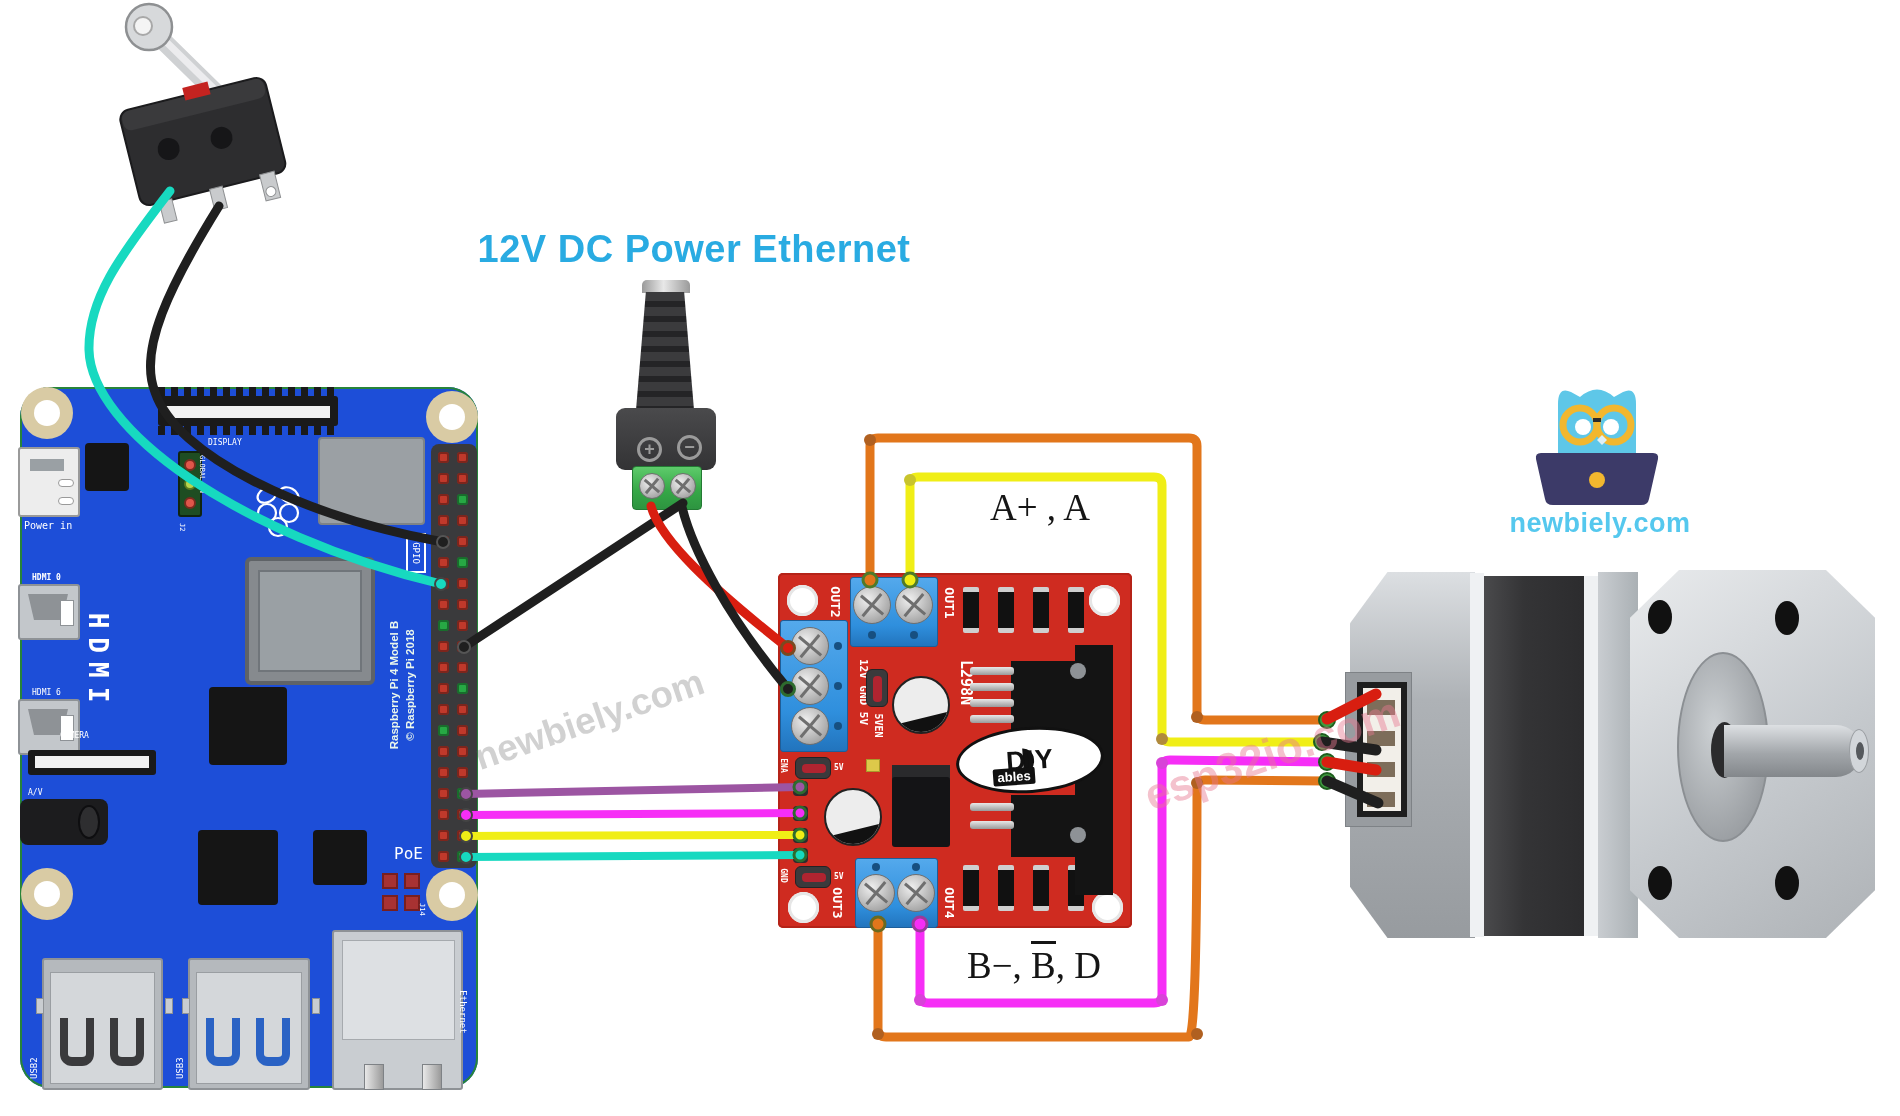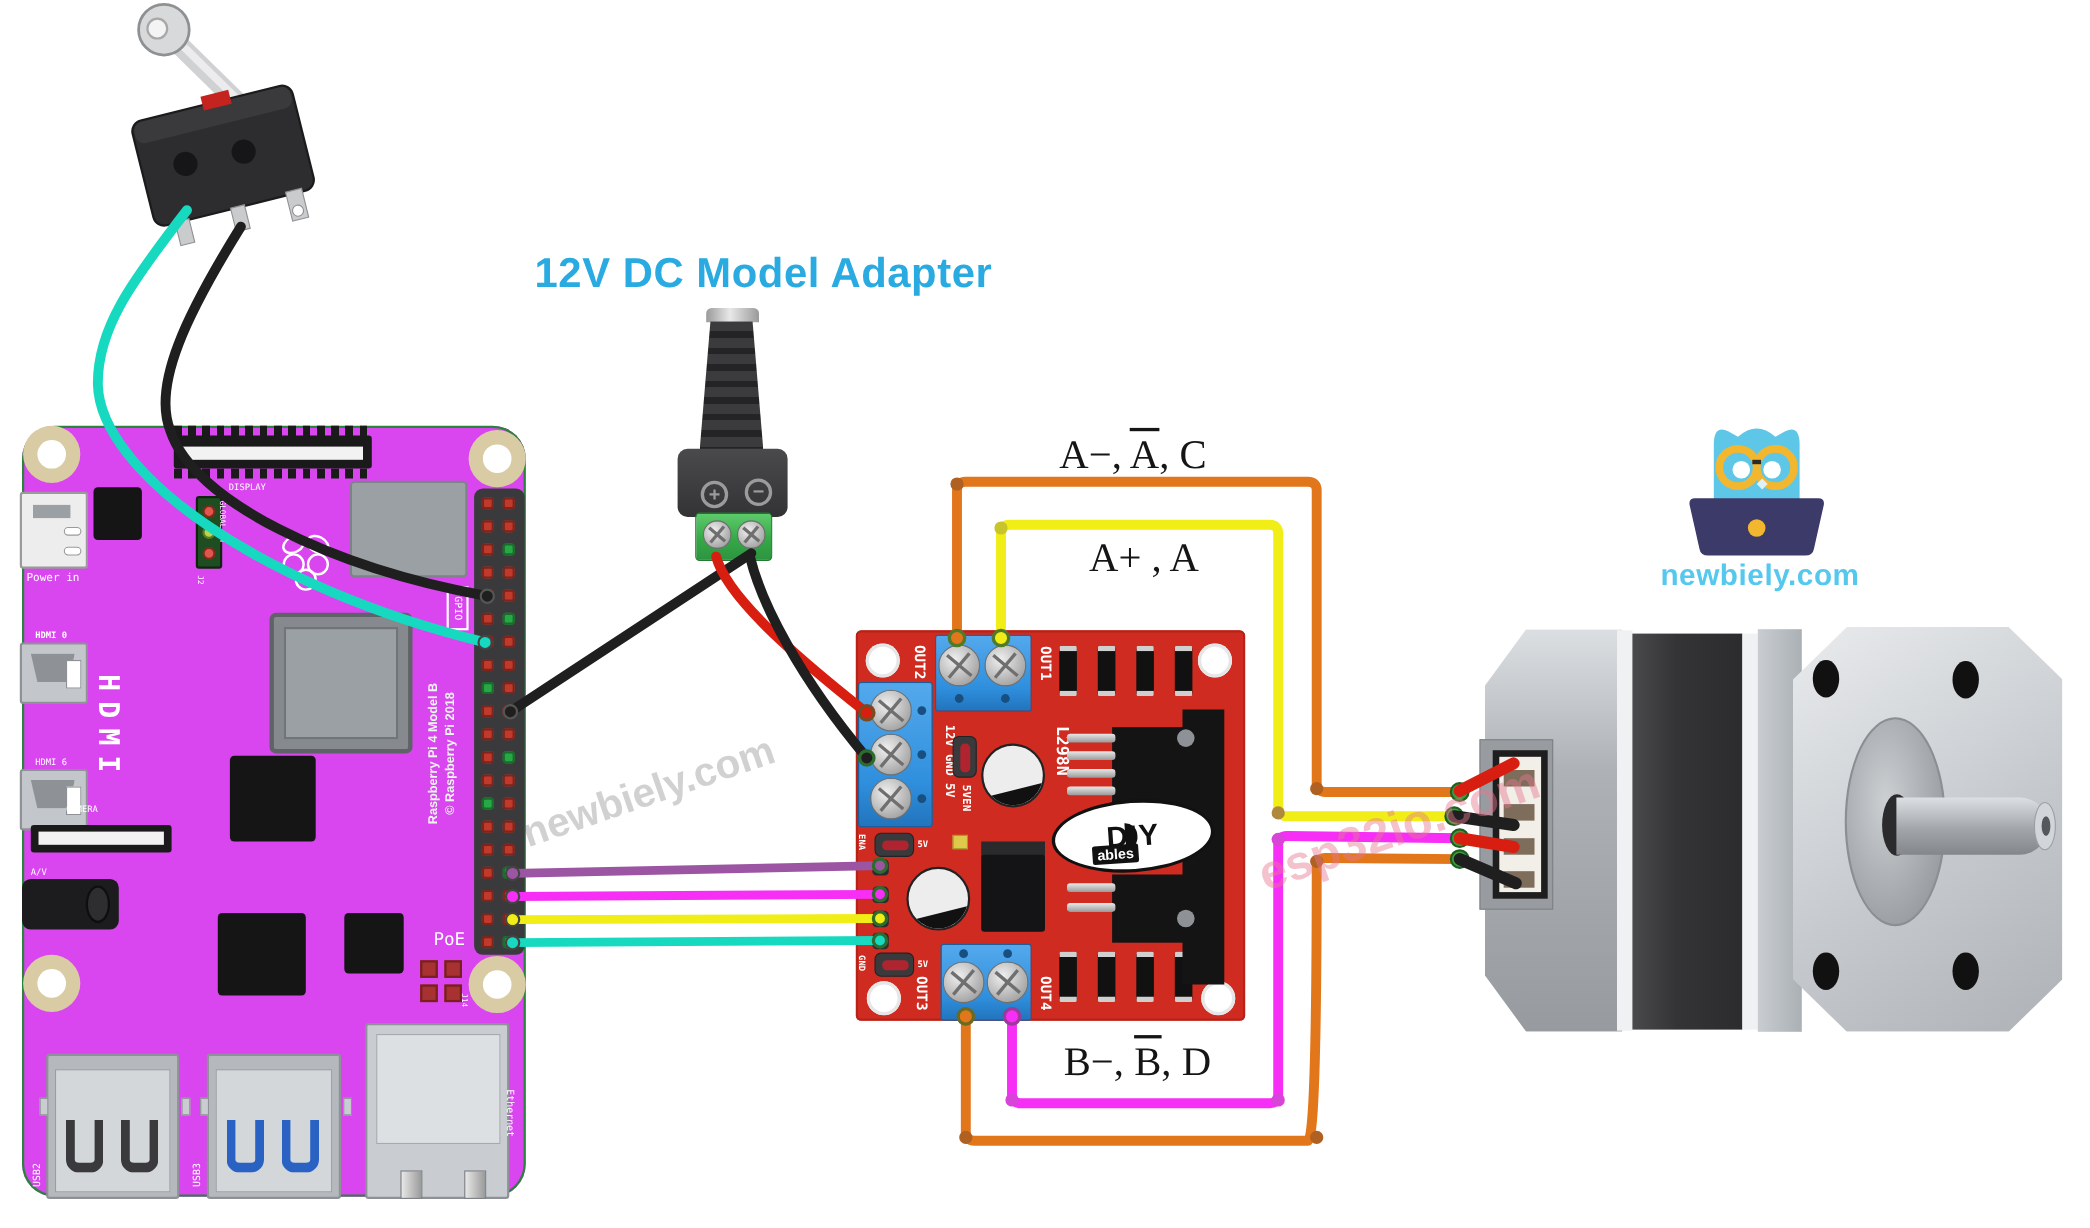--- a/index.html
+++ b/index.html
@@ -1,21 +1,21 @@
 <!DOCTYPE html>
 <html><head>
 <meta charset="utf-8">
 <style>
   html,body{margin:0;padding:0;background:#fff;}
   #stage{position:relative;width:1900px;height:1116px;overflow:hidden;background:#fff;
          font-family:"Liberation Sans",sans-serif;}
   #stage *{position:absolute;box-sizing:border-box;}
 
   
-  .pi{left:20px;top:387px;width:458px;height:701px;background:#d946ef;border-radius:30px;
+  .pi{left:20px;top:387px;width:458px;height:701px;background:#1d4ed8;border-radius:30px;
       box-shadow:inset 0 0 0 2px #27843a;}
   .pihole{width:52px;height:52px;border-radius:50%;background:#d9cba4;}
   .pihole::after{content:"";position:absolute;left:13px;top:13px;width:26px;height:26px;border-radius:50%;background:#fff;}
   .chip{background:#151515;border-radius:4px;}
   .graychip{background:#9ba0a4;border:2px solid #7e8387;border-radius:4px;}
   .soc{background:#868a8e;border:4px solid #5f6367;border-radius:6px;}
   .soc::after{content:"";position:absolute;left:9px;top:9px;right:9px;bottom:9px;background:#9aa0a4;border:2px solid #70757a;}
   .silks{color:#fff;font-family:"DejaVu Sans Mono",monospace;white-space:nowrap;}
   .vflex{display:flex;align-items:center;justify-content:center;}
   .port{background:#c3c7cb;border:2px solid #8e9296;border-radius:3px;}
@@ -267,21 +267,21 @@
     <div class="ad-sign" style="left:27px;top:157px;">
         <span style="position:static;">+</span>
       </div>
     <div class="ad-sign" style="left:67px;top:155px;">
         <span style="position:static;">−</span>
       </div>
     <div class="ad-term"></div>
     <div class="screw" style="left:29px;top:193px;width:26px;height:26px;"></div>
     <div class="screw" style="left:60px;top:193px;width:26px;height:26px;"></div>
   </div>
-  <div class="adapter-label">12V DC Model Adapter</div>
+  <div class="adapter-label">12V DC Power Ethernet</div>
 
   <div class="l298n">
     <div class="lhole" style="left:9px;top:12px;"></div>
     <div class="lhole" style="left:311px;top:12px;"></div>
     <div class="lhole" style="left:10px;top:319px;"></div>
     <div class="lhole" style="left:314px;top:319px;"></div>
 
     <div class="tblock" style="left:72px;top:4px;width:88px;height:70px;"></div>
     <div class="screw" style="left:75px;top:13px;width:38px;height:38px;"></div>
     <div class="screw" style="left:117px;top:13px;width:38px;height:38px;"></div>
@@ -465,23 +465,20 @@
       <circle cx="1322" cy="742" r="8" fill="#3f9b3f" stroke="#1e5e1e" stroke-width="2"></circle>
       <circle cx="1327" cy="762" r="8" fill="#3f9b3f" stroke="#1e5e1e" stroke-width="2"></circle>
       <circle cx="1327" cy="781" r="8" fill="#3f9b3f" stroke="#1e5e1e" stroke-width="2"></circle>
       <line x1="1327" y1="719" x2="1376" y2="694" stroke="#d81e10" stroke-width="11" stroke-linecap="round"></line>
       <line x1="1322" y1="742" x2="1376" y2="750" stroke="#1f1f1f" stroke-width="11" stroke-linecap="round"></line>
       <line x1="1327" y1="762" x2="1376" y2="770" stroke="#d81e10" stroke-width="11" stroke-linecap="round"></line>
       <line x1="1327" y1="781" x2="1378" y2="803" stroke="#1f1f1f" stroke-width="11" stroke-linecap="round"></line>
     </g>
   </svg>
 
-  <div class="serifLabel" style="left:930px;top:392px;width:200px;">
-    <span style="position:static;">A−, </span><span class="ovl" style="position:static;">A</span><span style="position:static;">, C</span>
-  </div>
   <div class="serifLabel" style="left:950px;top:486px;width:180px;">
     <span style="position:static;">A+ , A</span><span class="ovl" style="position:static;"></span><span style="position:static;"></span>
   </div>
   <div class="serifLabel" style="left:934px;top:944px;width:200px;">
     <span style="position:static;">B−, </span><span class="ovl" style="position:static;">B</span><span style="position:static;">, D</span>
   </div>
 
   <div style="left:1500px;top:380px;width:200px;height:165px;">
     <svg style="left:0;top:0;" width="200" height="130" viewBox="0 0 200 130">
       <path d="M58,78 L58,24 Q58,6 71,12 L80,17 Q97,2 114,17 L123,12 Q136,6 136,24 L136,78 Z" fill="#5ec7e8"></path>

